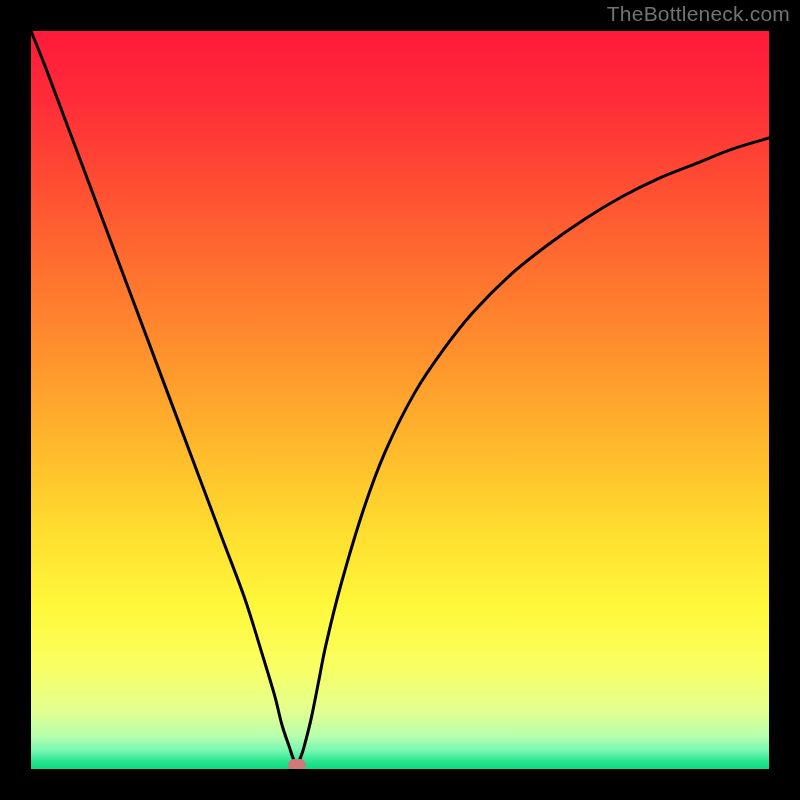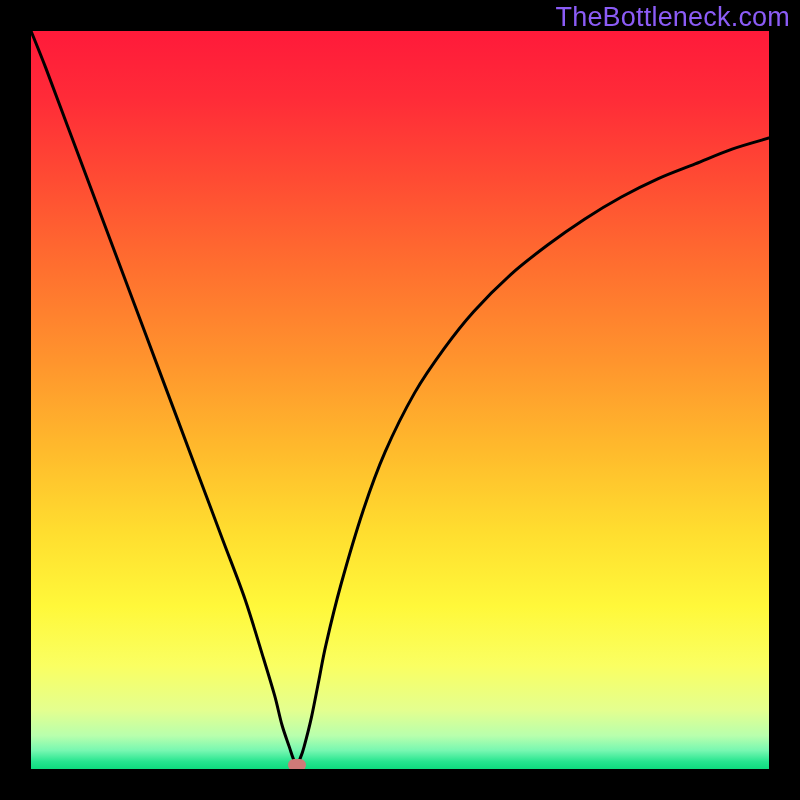--- a/index.html
+++ b/index.html
@@ -13,23 +13,23 @@
   .outer {
     position: relative;
     width: 800px;
     height: 800px;
     background: #000000;
   }
   .watermark {
     position: absolute;
     top: 2px;
     right: 10px;
-    color: #8b5cf6;
+    color: #737373;
     font-family: Arial, Helvetica, sans-serif;
-    font-size: 27px;
+    font-size: 21px;
     font-weight: 500;
     letter-spacing: 0.2px;
     z-index: 10;
   }
   .plot-area {
     position: absolute;
     left: 31px;
     top: 31px;
     width: 738px;
     height: 738px;

